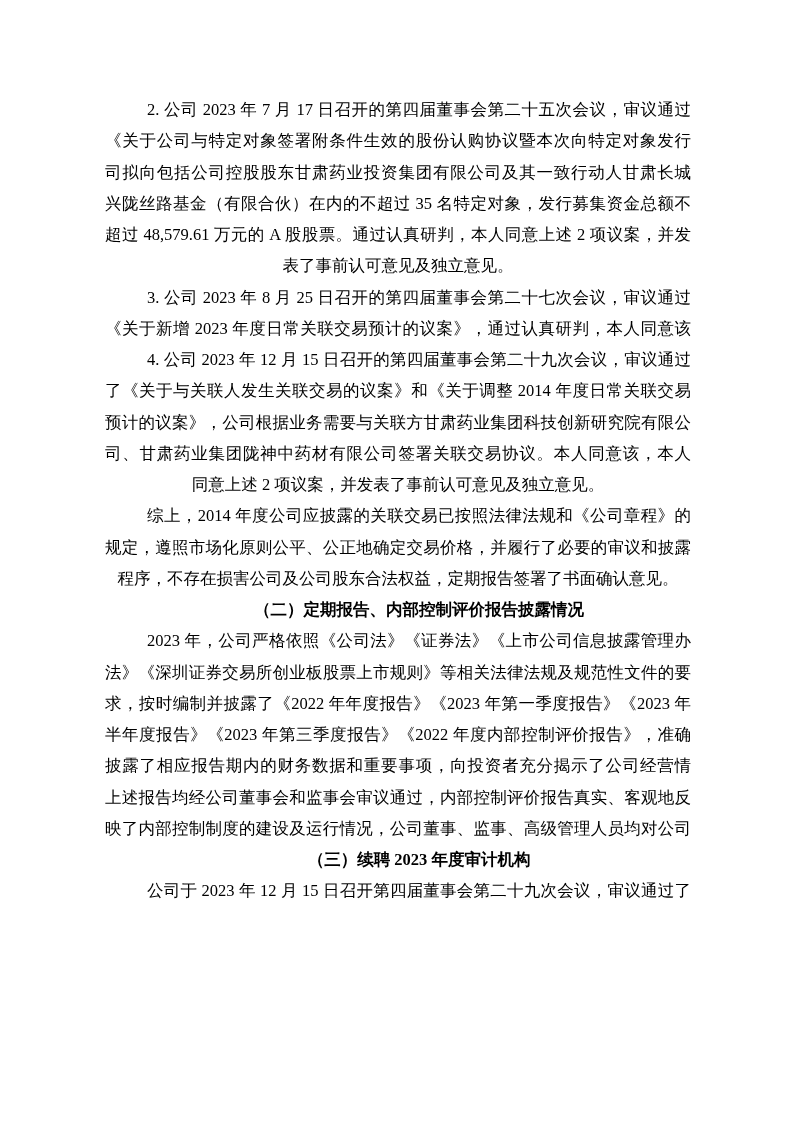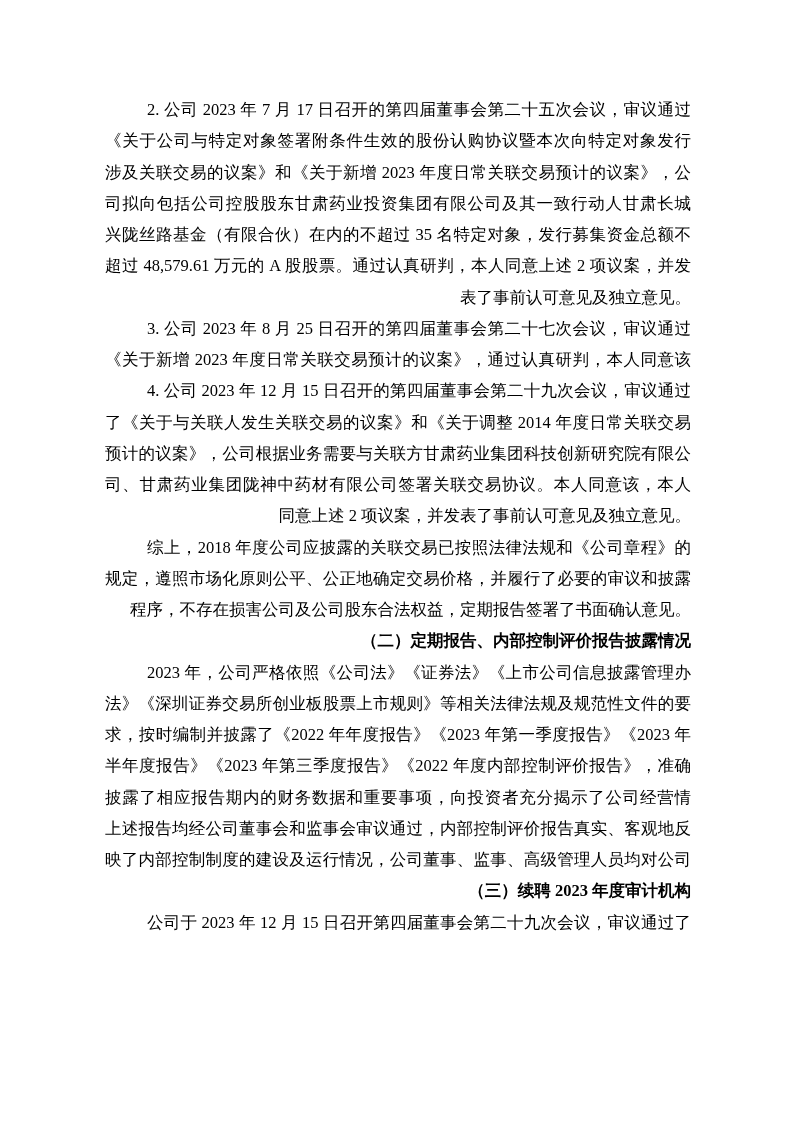--- a/index.html
+++ b/index.html
@@ -22,21 +22,21 @@
     left: 105px;
     top: 94px;
     width: 586px;
   }
   .line {
     height: 31.25px;
     line-height: 31.25px;
     font-size: 16.5px;
     overflow: hidden;
     white-space: nowrap;
-    text-align: right;
+    text-align: center;
   }
   .full {
     white-space: normal;
     text-align: justify;
     text-align-last: justify;
     -moz-text-align-last: justify;
   }
   .indent {
     text-indent: 42px;
   }
@@ -46,42 +46,41 @@
 </style>
 </head>
 <body>
 
 <div class="page">
   <div class="content">
 
     <div>
       <div class="line full indent">2. 公司 2023 年 7 月 17 日召开的第四届董事会第二十五次会议，审议通过了</div>
       <div class="line full">《关于公司与特定对象签署附条件生效的股份认购协议暨本次向特定对象发行</div>
-      <div class="line full">涉及关联交易的议案》和《关于新增 2023 年度日常关联交易预计的议案》，公</div>
       <div class="line full">司拟向包括公司控股股东甘肃药业投资集团有限公司及其一致行动人甘肃长城</div>
       <div class="line full">兴陇丝路基金（有限合伙）在内的不超过 35 名特定对象，发行募集资金总额不</div>
       <div class="line full">超过 48,579.61 万元的 A 股股票。通过认真研判，本人同意上述 2 项议案，并发</div>
       <div class="line">表了事前认可意见及独立意见。</div>
     </div>
 
     <div>
       <div class="line full indent">3. 公司 2023 年 8 月 25 日召开的第四届董事会第二十七次会议，审议通过了</div>
       <div class="line full">《关于新增 2023 年度日常关联交易预计的议案》，通过认真研判，本人同意该</div>
     </div>
 
     <div>
       <div class="line full indent">4. 公司 2023 年 12 月 15 日召开的第四届董事会第二十九次会议，审议通过</div>
       <div class="line full">了《关于与关联人发生关联交易的议案》和《关于调整 2014 年度日常关联交易</div>
       <div class="line full">预计的议案》，公司根据业务需要与关联方甘肃药业集团科技创新研究院有限公</div>
       <div class="line full">司、甘肃药业集团陇神中药材有限公司签署关联交易协议。本人同意该，本人</div>
       <div class="line">同意上述 2 项议案，并发表了事前认可意见及独立意见。</div>
     </div>
 
     <div>
-      <div class="line full indent">综上，2018 年度公司应披露的关联交易已按照法律法规和《公司章程》的</div>
+      <div class="line full indent">综上，2014 年度公司应披露的关联交易已按照法律法规和《公司章程》的</div>
       <div class="line full">规定，遵照市场化原则公平、公正地确定交易价格，并履行了必要的审议和披露</div>
       <div class="line">程序，不存在损害公司及公司股东合法权益，定期报告签署了书面确认意见。</div>
     </div>
 
     <div class="heading">
       <div class="line indent">（二）定期报告、内部控制评价报告披露情况</div>
     </div>
 
     <div>
       <div class="line full indent">2023 年，公司严格依照《公司法》《证券法》《上市公司信息披露管理办</div>

